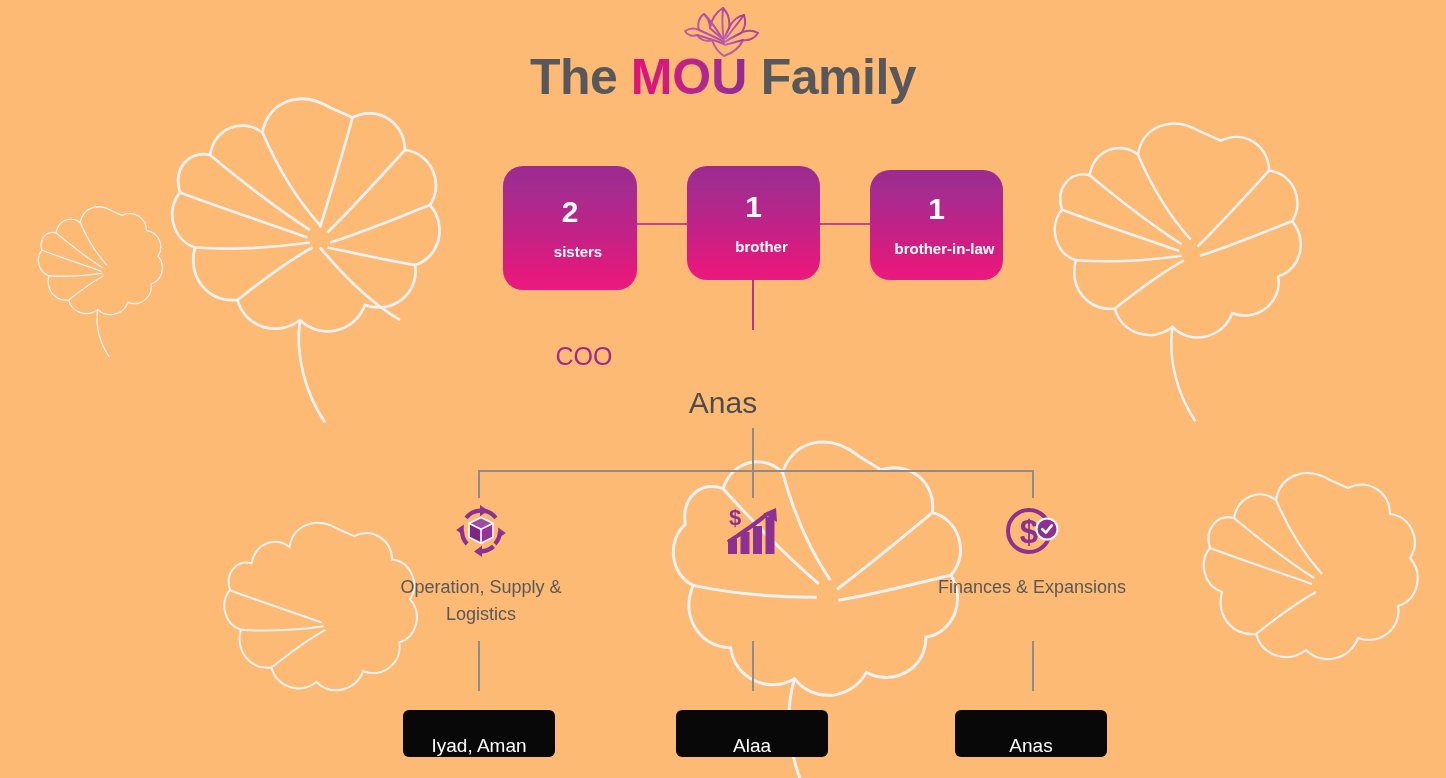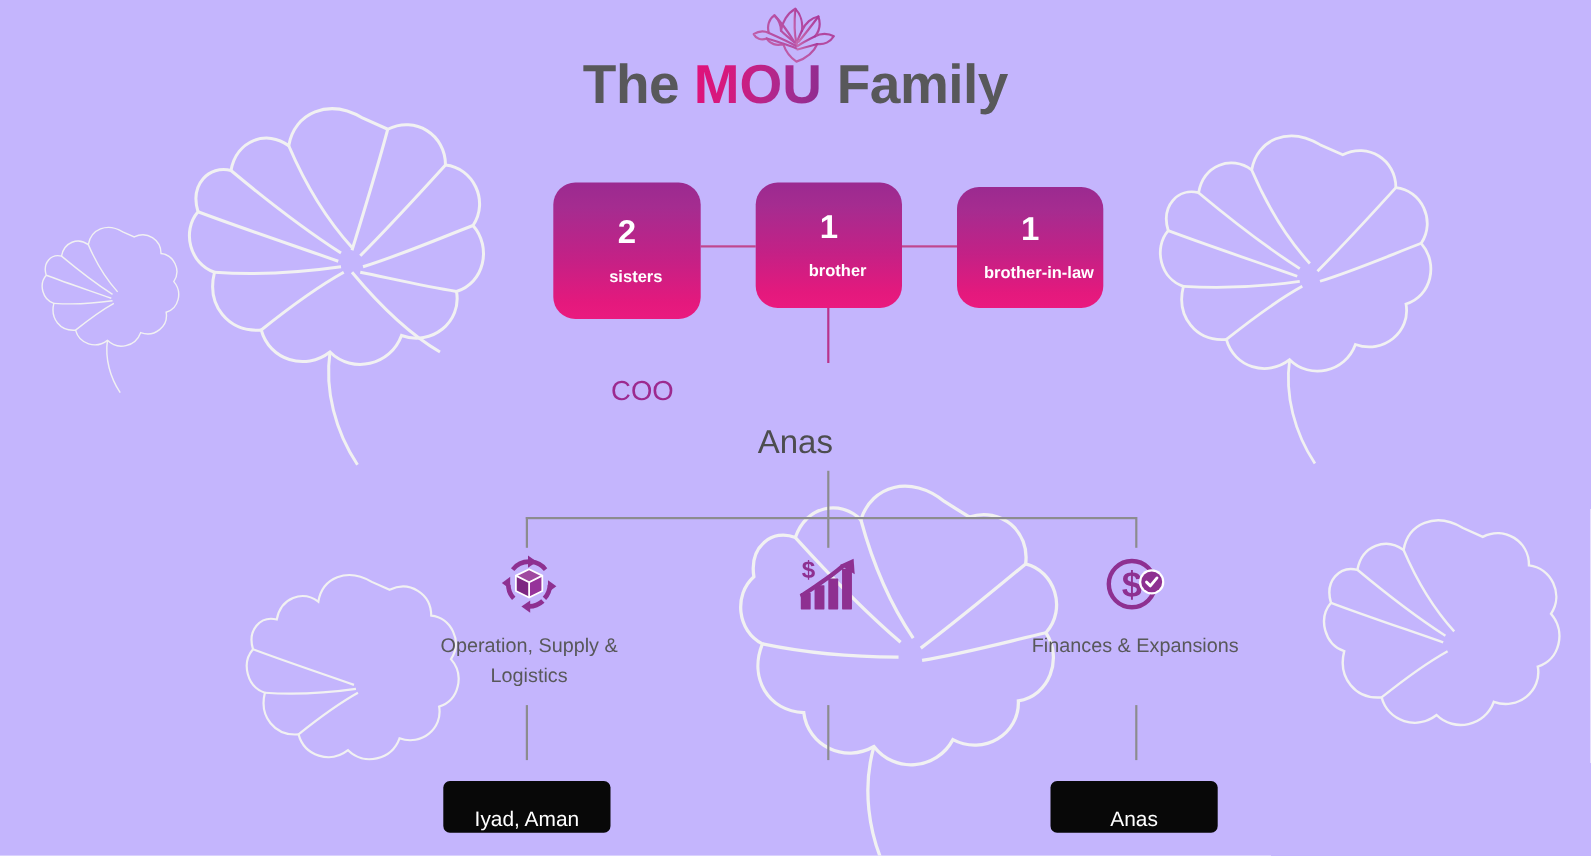--- a/index.html
+++ b/index.html
@@ -9,21 +9,21 @@
     height: 778px;
     background: #ffffff;
     font-family: "Liberation Sans", sans-serif;
     overflow: hidden;
   }
 
   #stage {
     position: relative;
     width: 1446px;
     height: 778px;
-    background: #c4b5fd;
+    background: #fdba74;
     overflow: hidden;
     text-decoration: underline;
   }
 
   
   #watermarks {
     position: absolute;
     inset: 0;
     pointer-events: none;
     z-index: 0;
@@ -380,17 +380,20 @@
     <div class="dept-label">Finances &amp; Expansions</div>
   </div>
 
   <div class="vline-grey" style="left:478px; top:641px; height:50px;"></div>
   <div class="vline-grey" style="left:752px; top:641px; height:50px;"></div>
   <div class="vline-grey" style="left:1032px; top:641px; height:50px;"></div>
 
   <div class="person-chip" style="left:403px; width:152px; top:710px;">
     <span>Iyad, Aman</span>
   </div>
+  <div class="person-chip" style="left:676px; width:152px; top:710px;">
+    <span>Alaa</span>
+  </div>
   <div class="person-chip" style="left:955px; width:152px; top:710px;">
     <span>Anas</span>
   </div>
 
 </div>
 
 </body></html>

